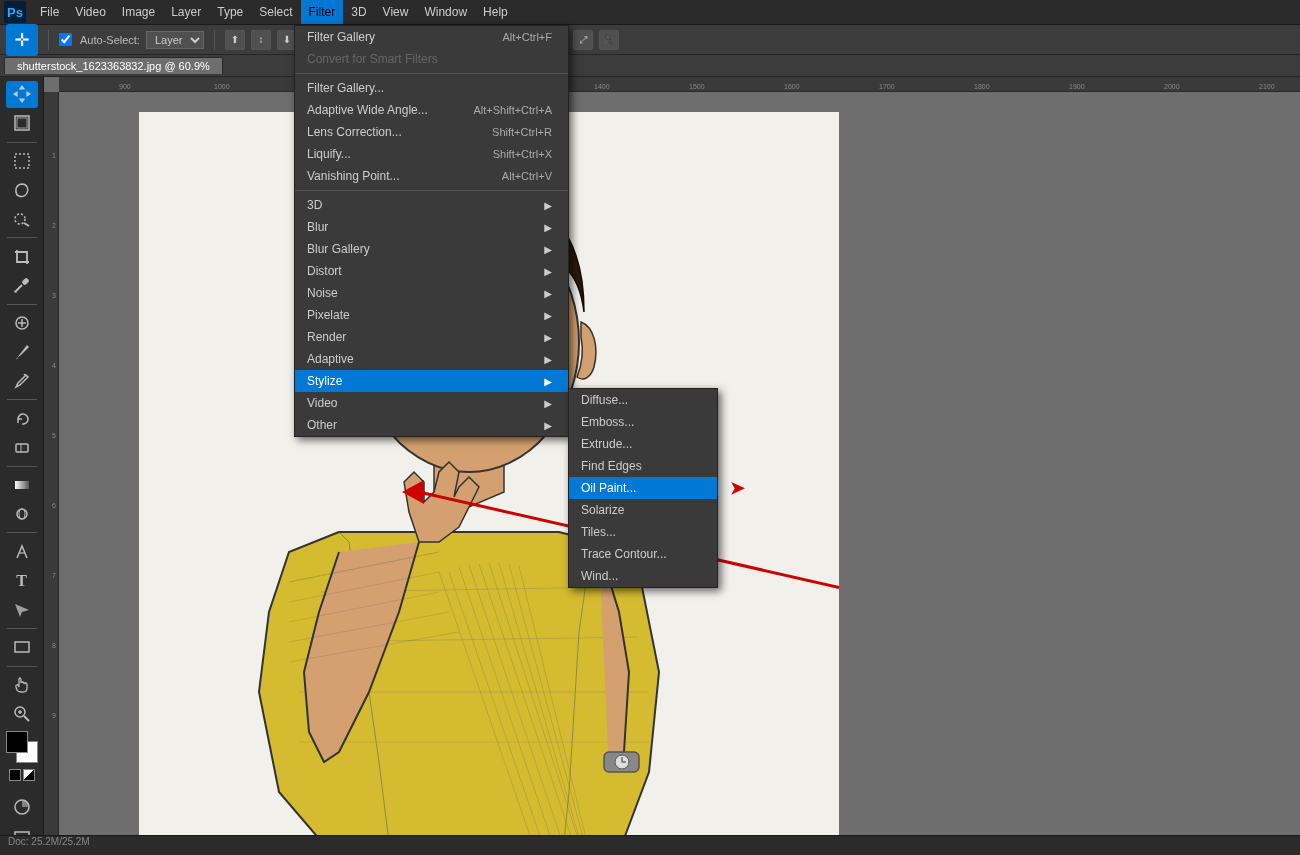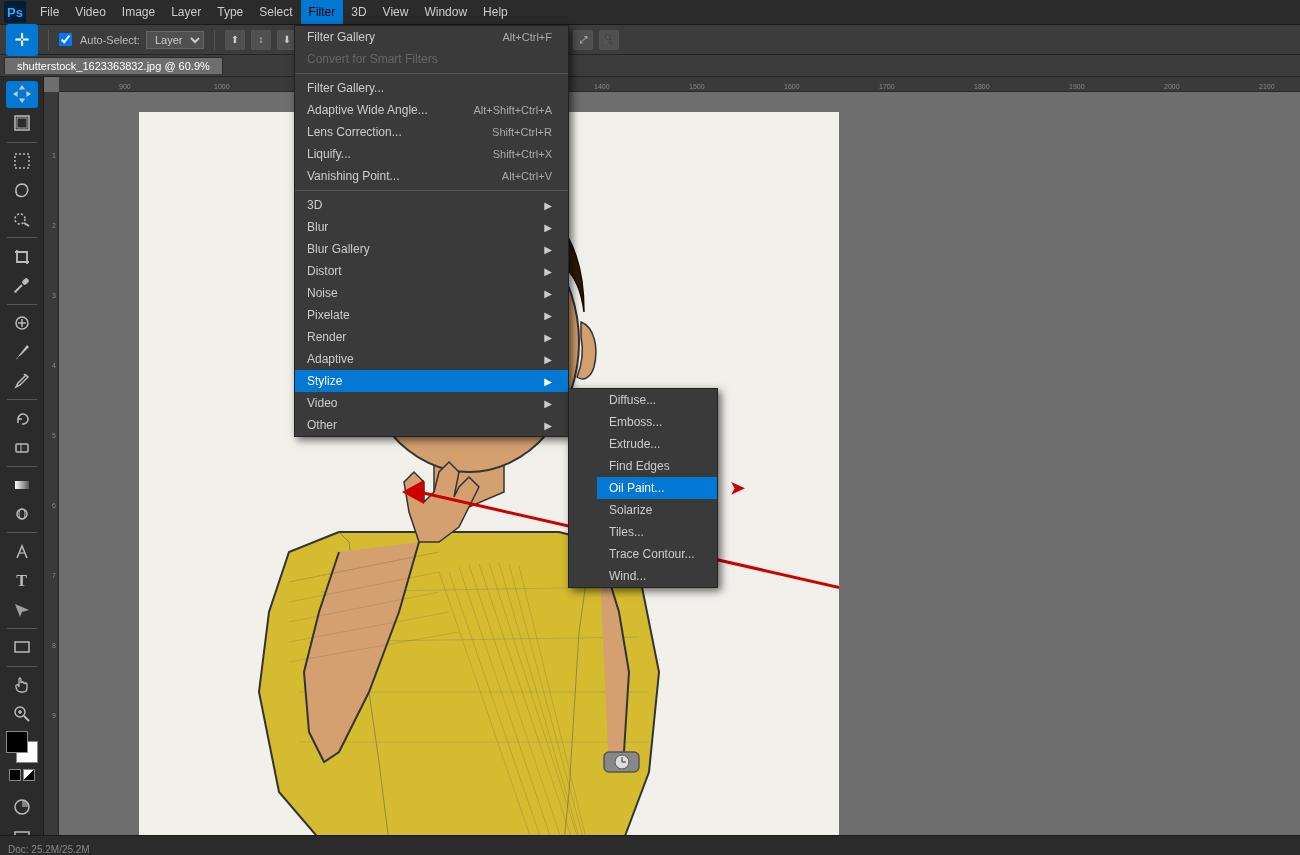--- a/index.html
+++ b/index.html
@@ -187,21 +187,21 @@
     .doc-tab.active {
       background: #6e6e6e;
       color: #fff;
     }
 
     
     #statusbar {
       height: 20px;
       background: #2b2b2b;
       border-top: 1px solid #1a1a1a;
-      display: flex; align-items: flex-end;
+      display: flex; align-items: flex-start;
       padding: 0 8px;
       font-size: 10px; color: #888;
       position: absolute; bottom: 0; left: 0; right: 0;
     }
 
     
     .dropdown-menu {
       position: fixed;
       background: #3a3a3a;
       border: 1px solid #222;
@@ -225,21 +225,21 @@
     .shortcut { font-size: 11px; color: #aaa; margin-left: 20px; }
     .submenu-arrow { font-size: 10px; margin-left: 8px; }
 
     
     #filter-menu {
       top: 25px; left: 294px;
     }
 
     
     #stylize-submenu {
-      top: 388px; left: 568px; padding-left: 28px;
+      top: 388px; left: 568px;
     }
 
     
     .person-sketch {
       position: absolute;
       top: 0; left: 0; right: 0; bottom: 0;
     }
 
     
     .shirt-yellow {

